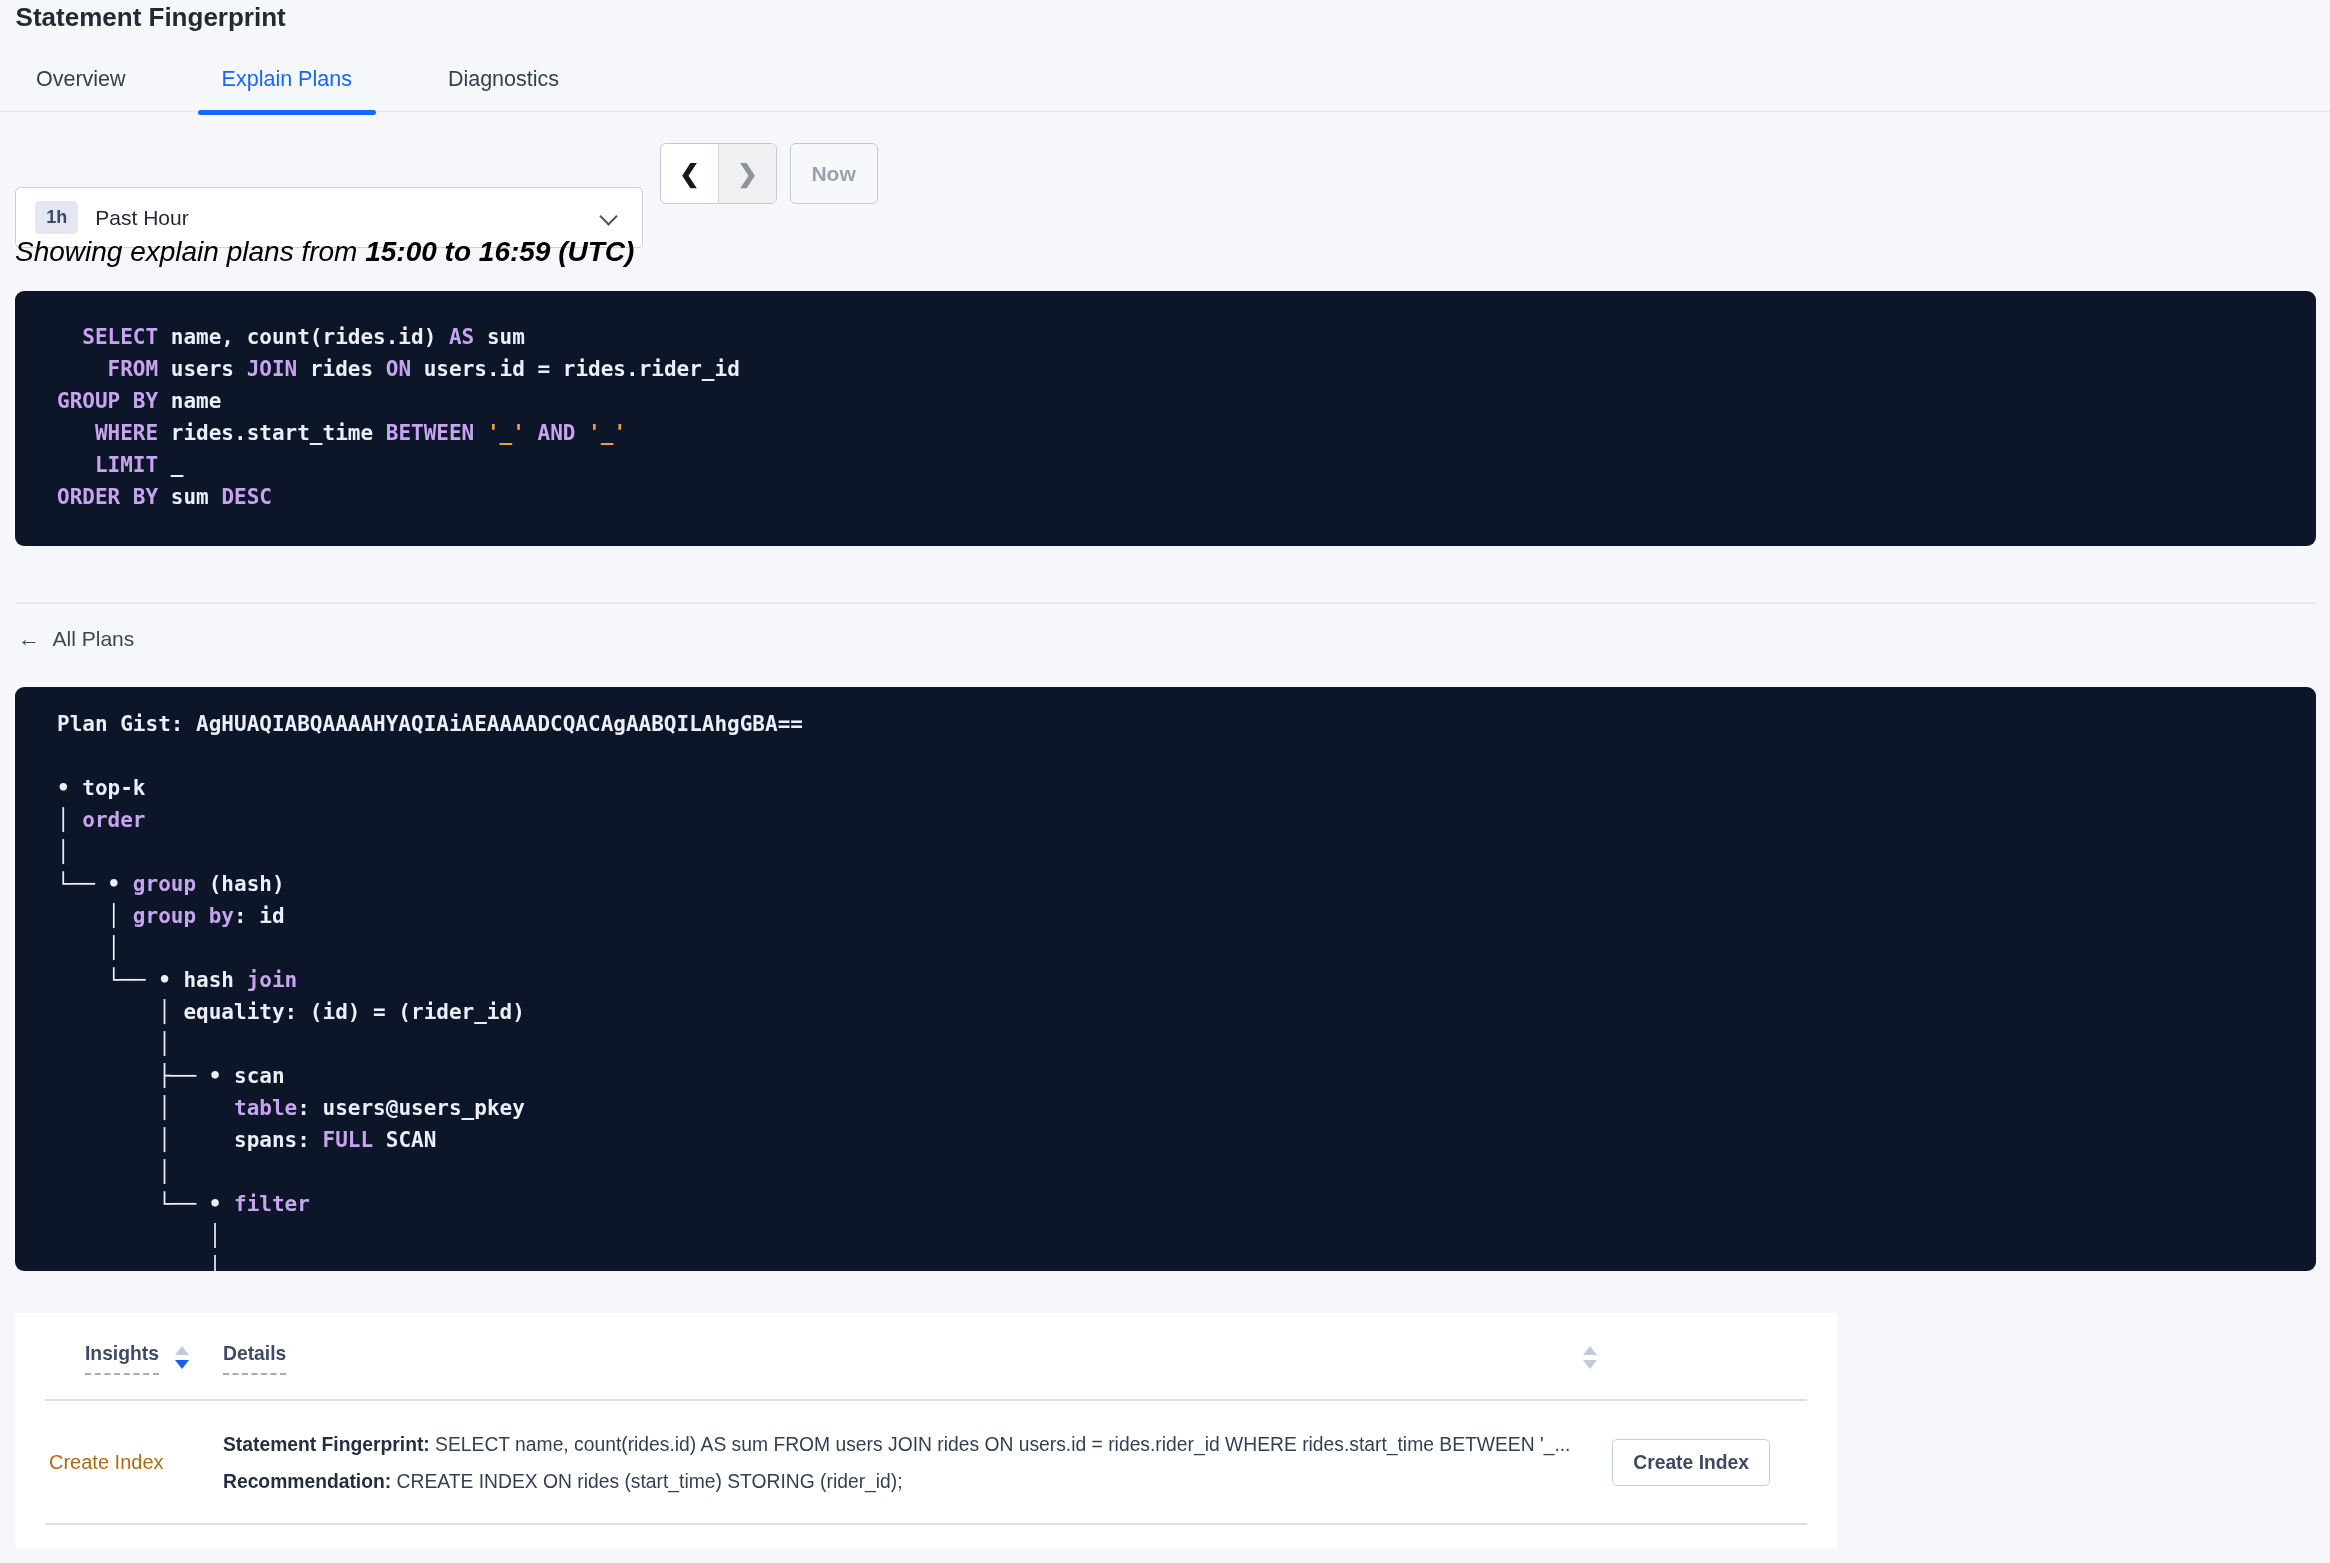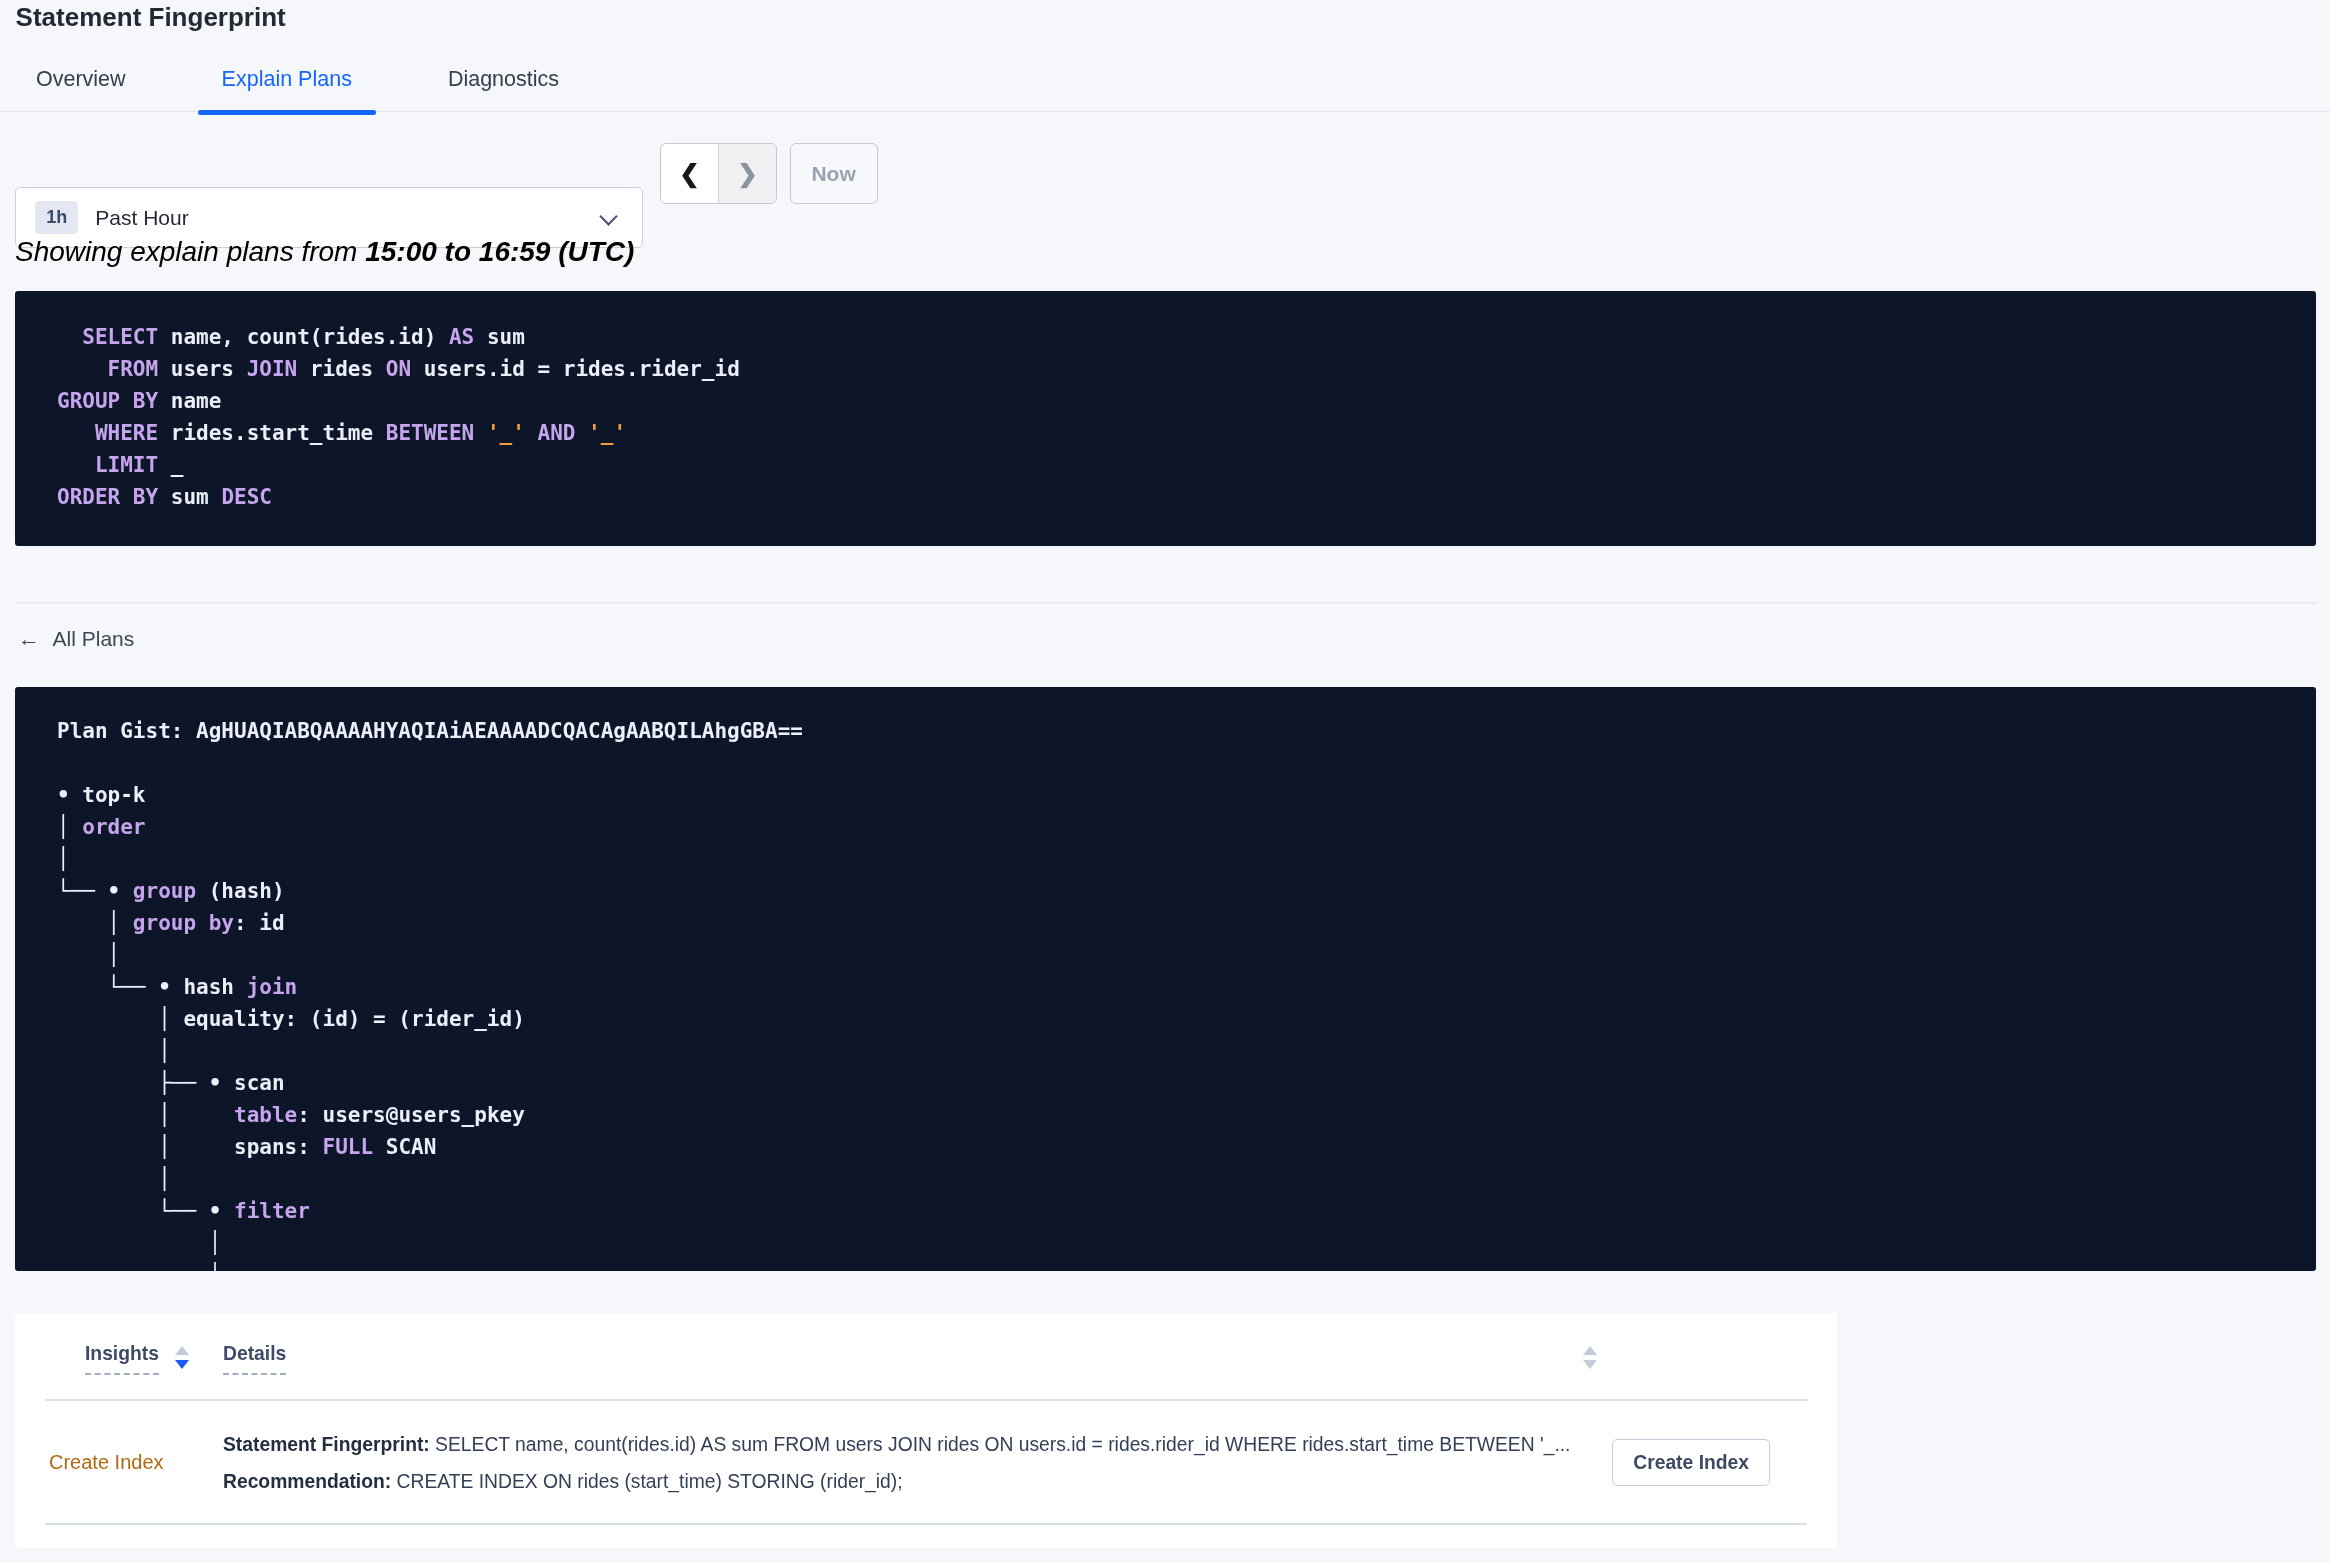--- a/index.html
+++ b/index.html
@@ -37,24 +37,24 @@
   .arrow-btn.prev { color:#15171c; border-right:0.7px solid #d4d8e2; }
   .arrow-btn.next { background:#f0f0f3; color:#8b939f; }
   .now-btn { margin-left:12.6px; width:88px; height:61px; box-sizing:border-box;
     border:0.7px solid #c3c9da; border-radius:6px; background:#f7f8fb;
     display:flex; align-items:center; justify-content:center;
     font-size:21px; font-weight:600; color:#9aa2b1; cursor:pointer; }
   
   .summary { position:absolute; left:15px; top:236px; font-size:28px; color:#000000;font-style:italic; }
   .summary b { font-weight:700; }
   
-  .code-box { position:absolute; left:15px; background:#0d1628; border-radius:3px;
+  .code-box { position:absolute; left:15px; background:#0d1628; border-radius:9px;
     box-sizing:border-box; overflow:hidden; }
   .sql-box  { top:291px; width:2301px; height:255px; padding:30px 0 0 42px; }
-  .plan-box { top:687px; width:2301px; height:584px; padding:28px 0 0 42px; }
+  .plan-box { top:687px; width:2301px; height:584px; padding:21px 0 0 42px; }
   .code-line { white-space:pre; font-family:"DejaVu Sans Mono", monospace;
     font-size:21px; line-height:32px; height:32px; font-weight:600; color:#eceff8; }
   .tok-id  { color:#eceff8; }
   .tok-kw  { color:#c6a5ee; }
   .tok-lit { color:#f19b3f; }
   
   .divider { position:absolute; left:15px; top:602px; width:2301px; height:1.5px; background:#e8ecf2; }
   .all-plans { position:absolute; left:18px; top:626px; display:flex; align-items:center;
     gap:12.6px; font-size:21px; color:#3d4654; cursor:pointer; }
   .back-arrow { font-size:22px; color:#3d4654; }

